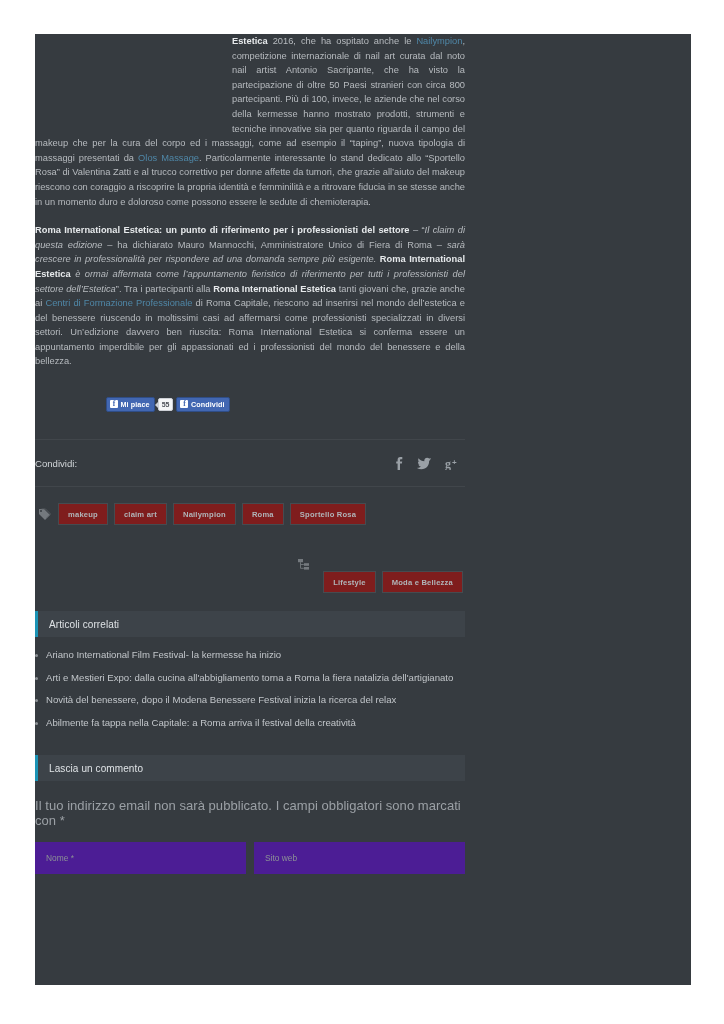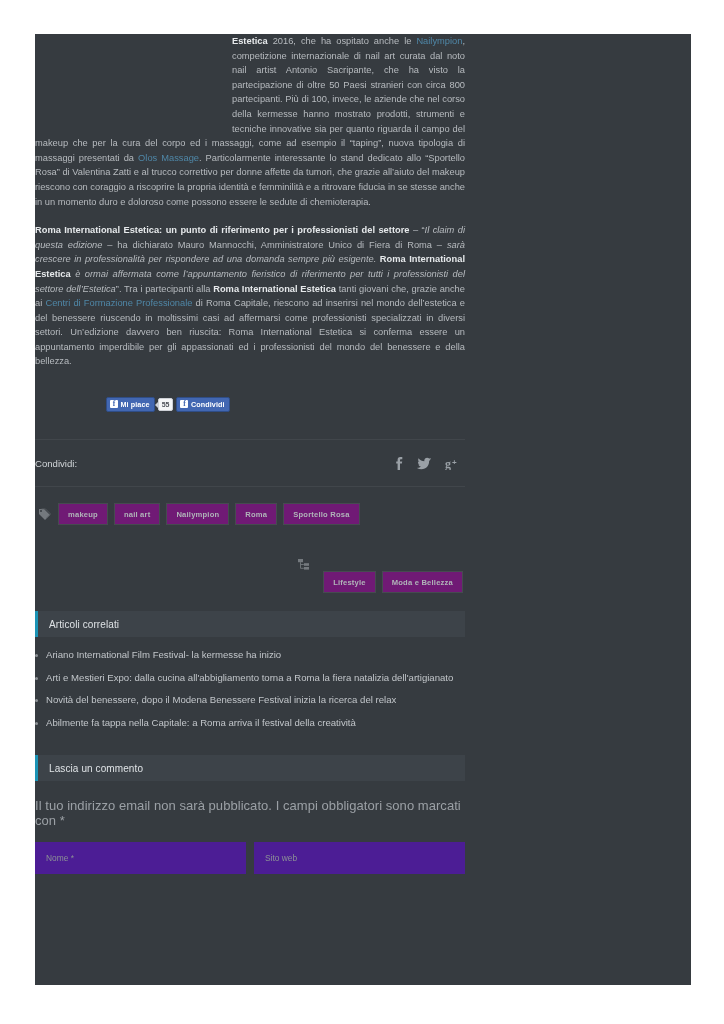--- a/index.html
+++ b/index.html
@@ -189,21 +189,21 @@
     margin-right: 5px;
   }
   .chip {
     display: inline-flex;
     align-items: center;
     justify-content: center;
     height: 22px;
     padding: 0 9px;
     margin-right: 6px;
     border: 1px solid #464b50;
-    background: #701a75;
+    background: #7f1d1d;
     color: #b0b5b9;
     font-size: 7.6px;
     font-weight: bold;
     letter-spacing: .2px;
     white-space: nowrap;
     box-sizing: border-box;
   }
   .meta-row.cats .chip { margin-right: 0; margin-left: 6px; margin-top: 36px; }
 
   
@@ -336,21 +336,21 @@
     <div class="meta-block">
       <div class="meta-row">
         <span class="meta-icon">
           <svg width="13" height="13" viewBox="0 0 13 13">
               <path d="M1 1h5l6 6-5 5-6-6V1z" fill="#74797e"></path>
               <path d="M3.5 1h4l5 5-4 4" fill="none" stroke="#5d6267" stroke-width=".8"></path>
               <circle cx="3" cy="3" r="1" fill="#363b40"></circle>
             </svg>
         </span>
         <span class="chip">makeup</span>
-        <span class="chip">nail art</span>
+        <span class="chip">claim art</span>
         <span class="chip">Nailympion</span>
         <span class="chip">Roma</span>
         <span class="chip">Sportello Rosa</span>
       </div>
       <div class="meta-row cats">
         <span class="meta-icon">
           <svg width="13" height="13" viewBox="0 0 13 13">
               <rect x="1" y="1" width="5" height="3.2" fill="#74797e"></rect>
               <rect x="7" y="5.2" width="5" height="2.6" fill="#74797e"></rect>
               <rect x="7" y="9" width="5" height="2.6" fill="#74797e"></rect>

